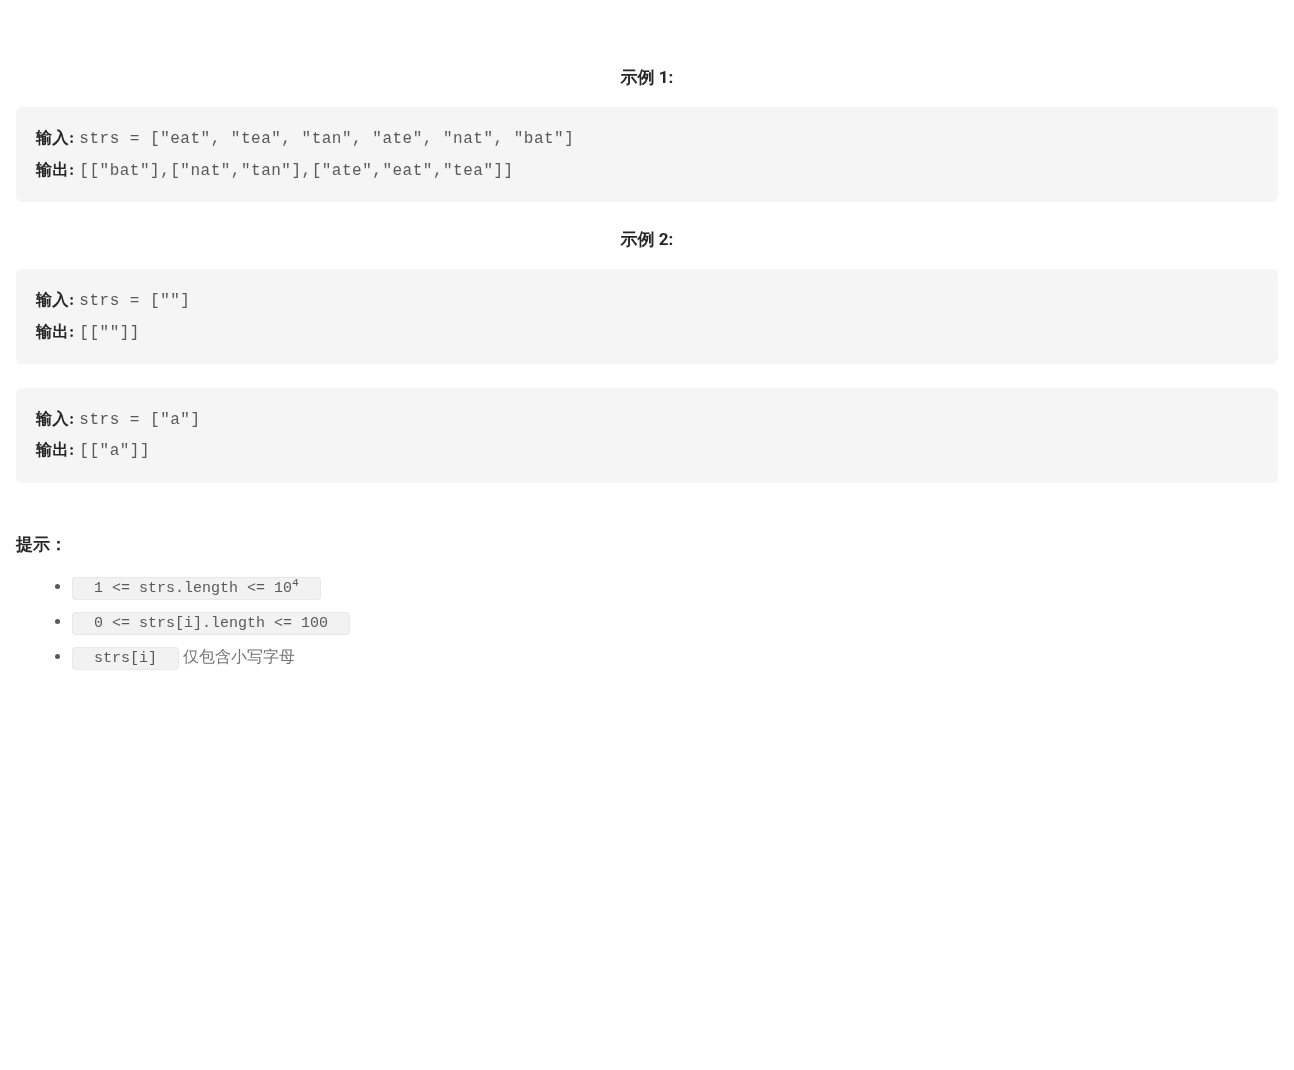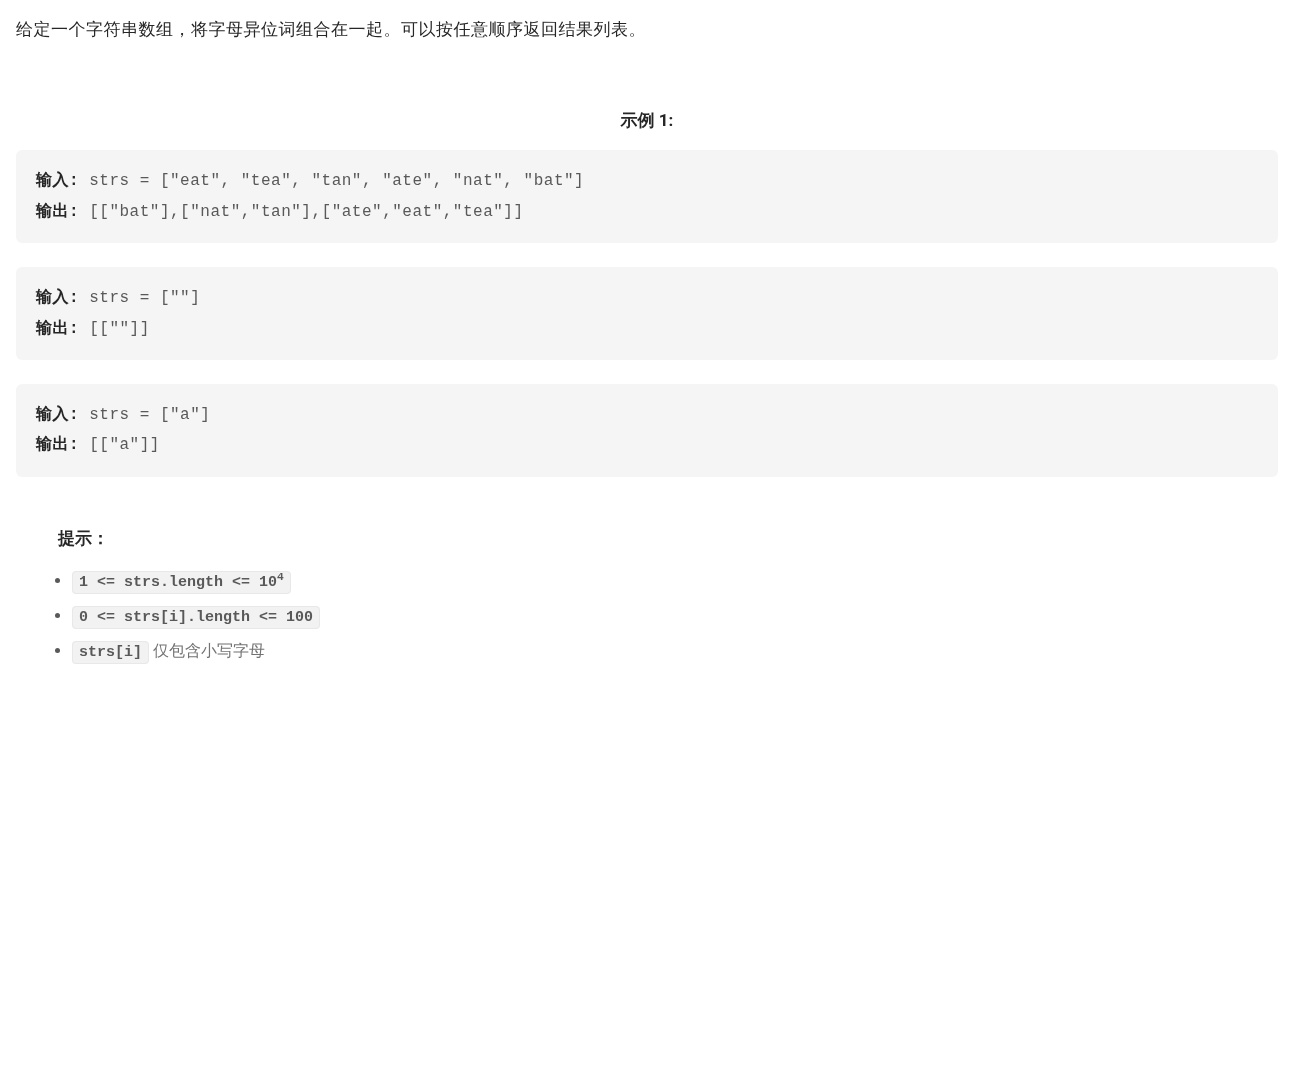--- a/index.html
+++ b/index.html
@@ -38,72 +38,71 @@
       font-family: "SFMono-Regular", Consolas, "Liberation Mono", Menlo, monospace;
       font-size: 16px;
       line-height: 1.9;
       white-space: pre-wrap;
       letter-spacing: 0.5px;
       color: #595959;
     }
     .code-block .label {
       font-weight: 700;
       color: #262626;
+      font-family: Liberation Serif, serif;
     }
     .hints-title {
       font-weight: 700;
       font-size: 17px;
       margin-top: 48px;
       margin-bottom: 16px;
-      margin-left: 42px;
     }
     ul.hints {
       list-style: disc;
       padding-left: 56px;
     }
     ul.hints li {
       margin-bottom: 8px;
       font-size: 16px;
       color: #595959;
     }
     code.inline {
       background-color: #f2f2f2;
       border: 1px solid #e8e8e8;
       border-radius: 4px;
-      padding: 2px 6px;
+      padding: 2px 21px;
       font-family: "SFMono-Regular", Consolas, "Liberation Mono", Menlo, monospace;
       font-size: 15px;
       color: #595959;
-      font-weight: bold;
     }
     sup {
       font-size: 0.75em;
       vertical-align: super;
       line-height: 0;
     }
     .hint-text {
       color: #737373;
     }
   </style>
 </head>
 <body>
 
 <div class="description">
-  <p>给定一个字符串数组，将字母异位词组合在一起。可以按任意顺序返回结果列表。</p>
 </div>
 
 <div class="section-gap"></div>
 
 <div>
   <div class="example-title">示例 1:</div>
   <div class="code-block"><span class="label">输入: </span><span>strs = ["eat", "tea", "tan", "ate", "nat", "bat"]</span>
 <span class="label">输出: </span><span>[["bat"],["nat","tan"],["ate","eat","tea"]]</span></div>
 </div>
 
 <div>
+  <div class="example-title">示例 2:</div>
   <div class="code-block"><span class="label">输入: </span><span>strs = [""]</span>
 <span class="label">输出: </span><span>[[""]]</span></div>
 </div>
 
 <div>
   <div class="code-block"><span class="label">输入: </span><span>strs = ["a"]</span>
 <span class="label">输出: </span><span>[["a"]]</span></div>
 </div>
 
 <div class="hints-title">提示：</div>

